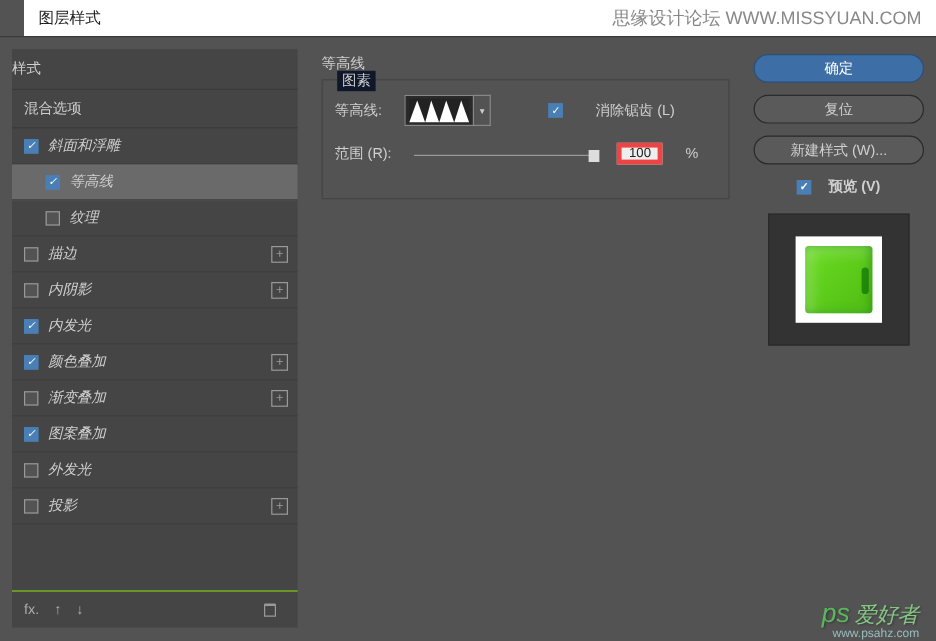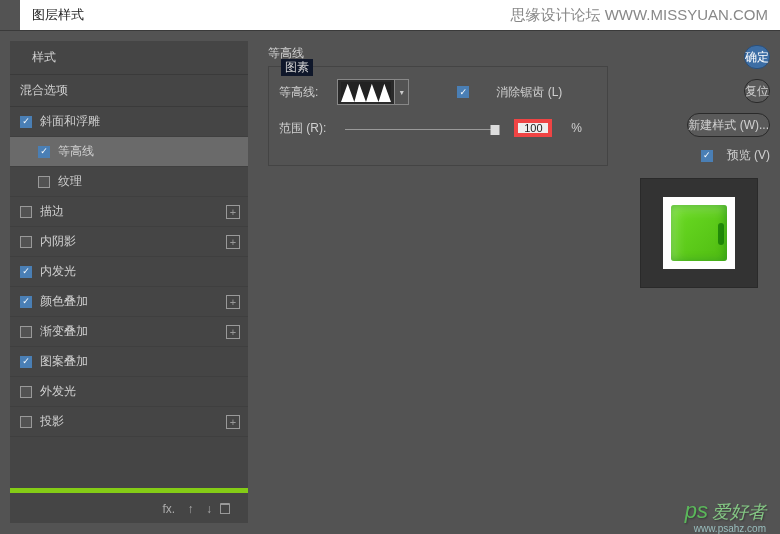--- a/index.html
+++ b/index.html
@@ -2,49 +2,49 @@
 <html><head>
   <meta charset="utf-8">
   <style>
     * { margin: 0; padding: 0; box-sizing: border-box; font-family: "Microsoft YaHei", sans-serif; }
     body { width: 780px; height: 534px; background: #535353; position: relative; overflow: hidden; }
     .title-bar { height: 30px; background: #fff; display: flex; align-items: center; padding: 0 12px; justify-content: space-between; color: #222; font-size: 13px; margin-left: 20px; }
     .title-bar .brand { font-size: 15px; color: #888; }
     .divider-h { height: 1px; background: #3a3a3a; }
     .content { display: flex; padding: 10px; height: calc(100% - 32px); gap: 10px; }
     .left-panel { width: 238px; background: #454545; display: flex; flex-direction: column; }
-    .panel-header { padding: 8px 22px; color: #d0d0d0; font-size: 12px; border-bottom: 1px solid #3a3a3a; }
+    .panel-header { padding: 8px 0; color: #d0d0d0; font-size: 12px; border-bottom: 1px solid #3a3a3a; }
     .blend-header { padding: 7px 10px; color: #d0d0d0; font-size: 12px; border-bottom: 1px solid #3a3a3a; }
-    .style-item { display:flex; align-items:center; justify-content:space-between; padding: 6px 8px 6px 10px; font-size:12px; color:#d0d0d0; border-bottom:1px solid #3f3f3f; cursor:pointer; }
+    .style-item { display:flex; align-items:center; justify-content:space-between; padding: 6px 8px 6px 10px; font-size:12px; color:#d0d0d0; border-bottom:1px solid #3f3f3f; cursor:pointer;font-style:italic; }
     .style-item.selected { background:#6a6a6a; }
     .style-item.sub { padding-left: 28px; }
     .checkbox { width:12px; height:12px; border:1px solid #999; display:inline-flex; align-items:center; justify-content:center; margin-right:8px; background:#535353; flex-shrink:0; }
     .checkbox.checked { background:#4a7fb5; border-color:#4a7fb5; }
     .checkbox.checked::after { content:"✓"; color:#fff; font-size:9px; line-height:1; }
     .item-left { display:flex; align-items:center; }
     .add-icon { width:14px; height:14px; border:1px solid #999; display:flex; align-items:center; justify-content:center; font-size:11px; color:#999; }
-    .left-footer { margin-top:auto; display:flex; align-items:center; justify-content:flex-end; padding:6px 10px; border-top:5px solid #84cc16; }
+    .left-footer { margin-top:auto; display:flex; align-items:center; justify-content:space-between; padding:6px 10px; border-top:1px solid #84cc16;gap:28px; }
     .footer-icon { color:#aaa; font-size:12px; margin-right:8px; cursor:pointer; display:inline-flex; align-items:center; }
     .trash { width:10px; height:11px; border:1px solid #999; border-top:2px solid #999; border-radius:1px 1px 0 0; }
     .main-panel { flex:1; padding: 4px 10px; color:#d0d0d0; font-size:12px; }
     .main-title { margin-bottom:4px; }
     .fieldset { border:1px solid #444; padding:12px 10px 14px; position:relative; }
     .fieldset-label { position:absolute; top:-8px; left:12px; background:#0f172a; padding:0 4px; font-size:12px; }
     .row { display:flex; align-items:center; margin-bottom:14px; gap:19px; }
     .contour-thumb { width:58px; height:26px; border:1px solid #888; background:#2a2a2a; display:flex; align-items:center; justify-content:center; padding:2px; }
     .contour-thumb svg { width:100%; height:100%; }
     .dropdown-caret { width:14px; height:26px; border:1px solid #888; border-left:none; display:flex; align-items:center; justify-content:center; color:#ccc; font-size:8px; }
     .slider-track { position:relative; width:150px; height:16px; }
     .slider-line { position:absolute; top:9px; left:0; right:0; height:1px; background:#999; }
     .slider-thumb { position:absolute; top:5px; width:9px; height:10px; background:#ddd; transform:translateX(-50%); }
     .num-input { width:38px; height:18px; background:#eee; border:4px solid #ef4444; color:#222; font-size:11px; text-align:center; }
-    .right-panel { width:142px; display:flex; flex-direction:column; gap:10px; padding-top:4px;align-items:flex-end; }
+    .right-panel { width:142px; display:flex; flex-direction:column; gap:10px; padding-top:4px; }
     .btn { height:24px; border:1px solid #2a2a2a; border-radius:12px; background:#5a5a5a; color:#d0d0d0; font-size:12px; display:flex; align-items:center; justify-content:center; cursor:pointer; }
     .btn.primary { background:#3d6ea5; border-color:#2a4f7a; color:#fff; }
-    .preview-check { display:flex; align-items:center; justify-content:center; gap:6px; color:#d0d0d0; font-size:12px; }
+    .preview-check { display:flex; align-items:center; justify-content:center; gap:6px; color:#d0d0d0; font-size:12px;font-weight:bold; }
     .preview-box { width:118px; height:110px; background:#333; border:1px solid #2a2a2a; margin:4px auto 0; display:flex; align-items:center; justify-content:center; }
     .preview-inner { width:72px; height:72px; background:#fff; display:flex; align-items:center; justify-content:center; }
     .swatch { width:56px; height:56px; background:linear-gradient(135deg,#6cdd24,#4fbb11); border-radius:3px; position:relative; box-shadow:inset -2px 0 8px rgba(0,120,0,.5), inset 4px 4px 12px rgba(255,255,255,.3); }
     .swatch::after{content:"";position:absolute;right:3px;top:18px;width:6px;height:22px;background:rgba(0,100,0,.6);border-radius:3px;}
     .watermark { position:absolute; right:14px; bottom:10px; font-size:22px; font-style:italic; color:#5cc95c; opacity:.85; text-shadow:1px 1px 2px rgba(0,0,0,.4); display:flex; align-items:baseline; gap:4px; pointer-events:none;margin-left:16px;}
     .watermark .cn{font-size:18px;color:#8ddc8d;}
   </style>
 </head>
 <body>
 

